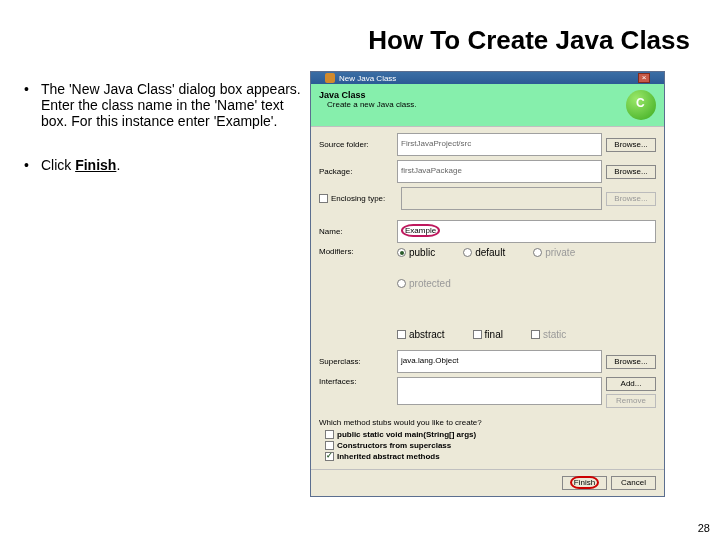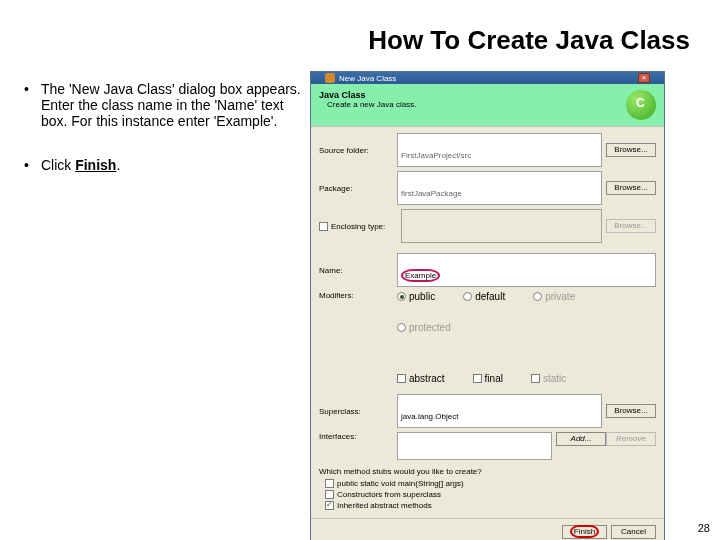--- a/index.html
+++ b/index.html
@@ -82,21 +82,21 @@
     font-size: 12px;
   }
   .form { padding: 6px 8px; }
   .row { display: flex; align-items: center; margin-bottom: 4px; }
   .lbl { width: 78px; font-size: 8px; }
   .fld {
     flex: 1;
     background: #fff;
     border: 1px solid #a0a0a0;
     height: 23px;
-    padding: 16px 3px;
+    padding: 4px 3px;
     font-size: 8px;
     line-height: 12px;
     color: #666;
   }
   .fld.disabled { background: #ece9d8; color: #999; }
   .btn {
     width: 50px; height: 14px;
     background: #ece9d8;
     border: 1px solid #888;
     font-size: 8px;
@@ -135,25 +135,25 @@
     border: 2px solid #be185d;
     border-radius: 50% / 80%;
     padding: 0 2px;
   }
   .listbox {
     flex: 1;
     background: #fff;
     border: 1px solid #a0a0a0;
     height: 28px;
   }
-  .btncol { display: flex; margin-left: 4px; font-style: italic; }
+  .btncol { display: flex; flex-direction: column; margin-left: 4px; }
   .btncol .btn { margin-bottom: 3px; margin-left: 0; }
   .q { font-size: 8px; padding: 3px 0; }
   .stublist { padding-left: 6px; }
-  .stublist .opt { display: flex; align-items: center; margin-bottom: 2px; font-size: 8px; }
+  .stublist .opt { display: flex; align-items: center; margin-bottom: 2px; font-size: 8px; font-weight: bold; }
   .footer {
     display: flex;
     justify-content: flex-end;
     padding: 6px 8px;
     border-top: 1px solid #c0c0c0;
   }
   .footer .btn { width: 45px; }
   .finish-circle {
     border: 2px solid #c00;
     border-radius: 50% / 80%;

